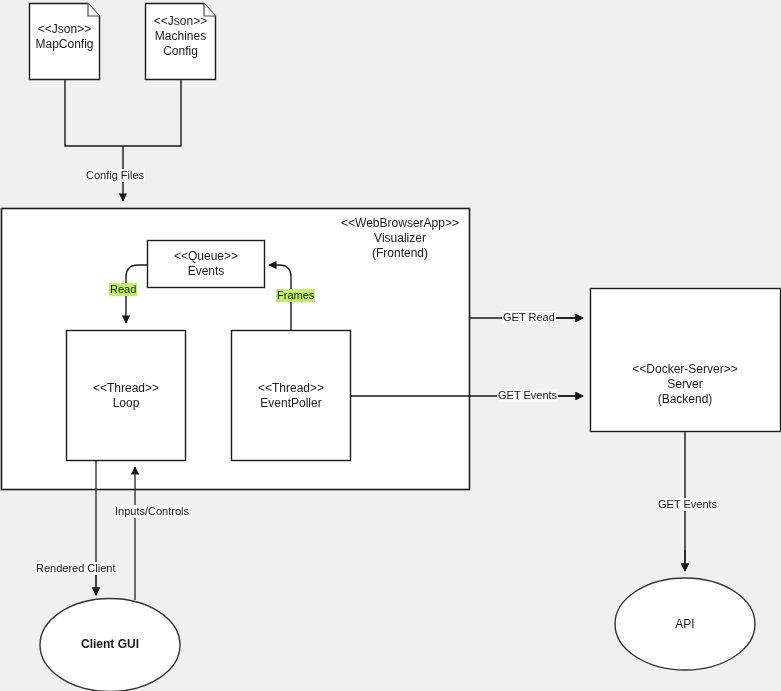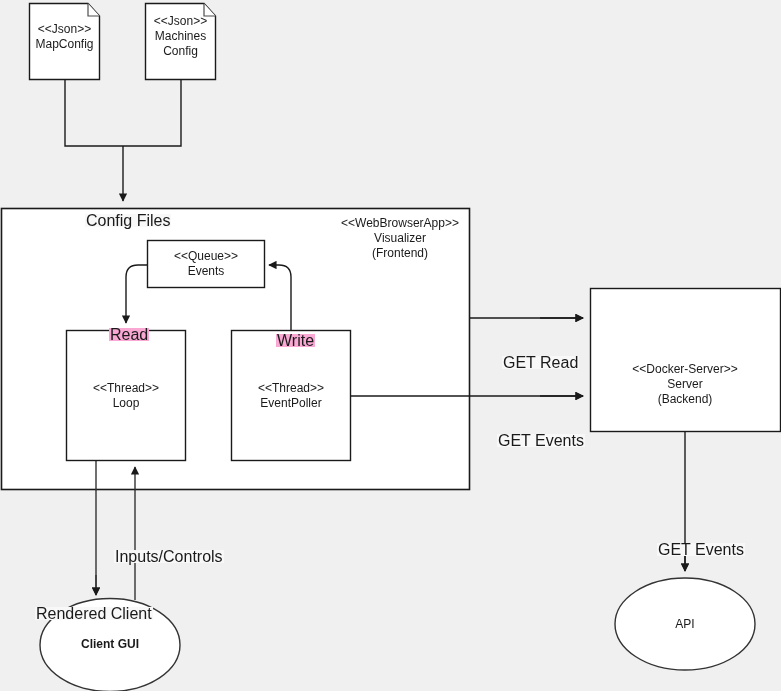--- a/index.html
+++ b/index.html
@@ -28,30 +28,29 @@
     font-size: 12px;
     color: #1a1a1a;
     text-align: center;
     line-height: 15px;
     white-space: pre-line;
     pointer-events: none;
   }
   .edge-label {
     position: absolute;
     font-family: "Liberation Sans", sans-serif;
-    font-size: 16px;
+    font-size: 11px;
     color: #1a1a1a;
     background: #f8f8f8;
     padding: 0 1px;
     white-space: nowrap;
     line-height: 13px;
-    margin-top: 45px;
   }
   .edge-label.on-white {
-    background: #f9a8d4;
+    background: #bef264;
   }
 </style>
 </head>
 <body>
 
 <div id="canvas">
 
   <svg id="svg-layer" viewBox="0 0 781 691">
     <defs>
       <marker id="arrow" viewBox="0 0 10 10" refX="9" refY="5" markerWidth="6" markerHeight="6" orient="auto-start-reverse">
@@ -161,21 +160,21 @@
 (Backend)</div>
 
   <div class="node-label" style="left:40px; top:637px; width:140px;font-weight:bold;">Client GUI</div>
 
   <div class="node-label" style="left:615px; top:617px; width:140px;">API</div>
 
   <div class="edge-label" style="left:85px; top:169px;">Config Files</div>
 
   <div class="edge-label on-white" style="left:109px; top:283px;">Read</div>
 
-  <div class="edge-label on-white" style="left:276px; top:289px;">Write</div>
+  <div class="edge-label on-white" style="left:276px; top:289px;">Frames</div>
 
   <div class="edge-label" style="left:502px; top:311px;">GET Read</div>
 
   <div class="edge-label" style="left:497px; top:389px;">GET Events</div>
 
   <div class="edge-label" style="left:657px; top:498px;">GET Events</div>
 
   <div class="edge-label" style="left:35px; top:562px;">Rendered Client</div>
 
   <div class="edge-label" style="left:114px; top:505px;text-align:center;">Inputs/Controls</div>

